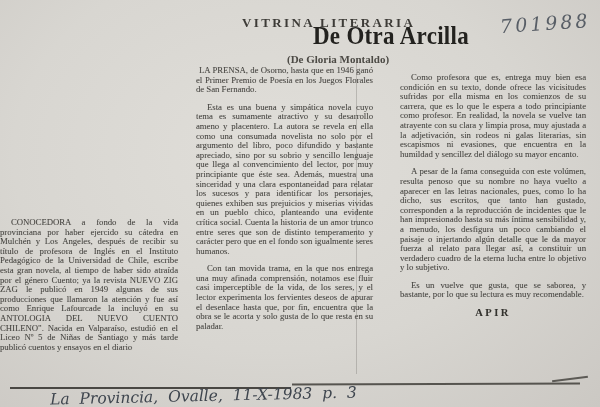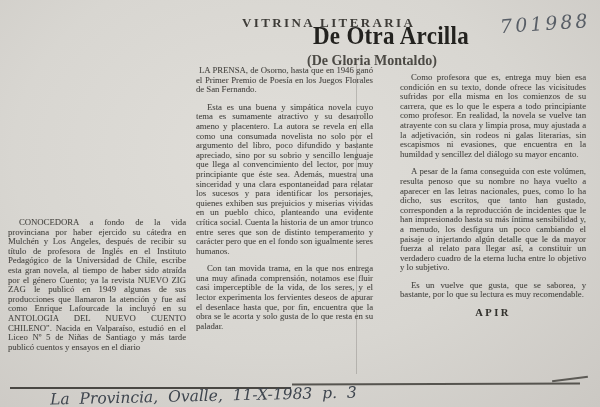--- a/index.html
+++ b/index.html
@@ -18,21 +18,21 @@
     font-size:13px;font-weight:bold;letter-spacing:2.4px;color:#3d3b37;
     white-space:nowrap;
   }
   .title{
     position:absolute;left:296px;top:23px;width:190px;margin:0;
     text-align:center;font-size:23px;font-weight:bold;color:#23221f;
     transform:scaleY(1.08);letter-spacing:0.3px;white-space:nowrap;
   }
   .byline{
     position:absolute;left:287px;top:53px;width:170px;
-    text-align:center;font-size:14px;font-weight:bold;color:#4c4a45;white-space:nowrap;
+    text-align:left;font-size:11px;font-weight:bold;color:#4c4a45;white-space:nowrap;
   }
   
   .archive-number{
     position:absolute;left:500px;top:12px;
     font-family:"DejaVu Serif", serif;font-style:italic;
     font-size:19px;letter-spacing:3px;color:#585e66;
     transform:rotate(-4deg);
   }
   .citation{
     position:absolute;left:50px;top:387px;
@@ -41,21 +41,21 @@
     transform:rotate(-1.3deg);
   }
   
   .col{
     position:absolute;text-align:justify;
     color:#454440;font-size:8.7px;line-height:9.6px;
     text-shadow:0.3px 0.3px 0 rgba(115,112,106,.30);
   }
   .col p{margin:0 0 8px 0;text-indent:11px}
   .col p.noindent{text-indent:3px}
-  .col-left{left:8px;top:218px;width:178px}
+  .col-left{left:0;top:218px;width:178px}
   .col-mid{left:196px;top:66px;width:177px}
   .col-right{left:400px;top:73px;width:186px}
   .signature{
     margin-top:4px;text-align:center;font-weight:bold;
     letter-spacing:2.5px;font-size:10.5px;color:#33322e;text-indent:0;
   }
   
   .seam{
     position:absolute;left:356px;top:58px;width:1px;height:316px;
     background:rgba(92,90,86,.28);

